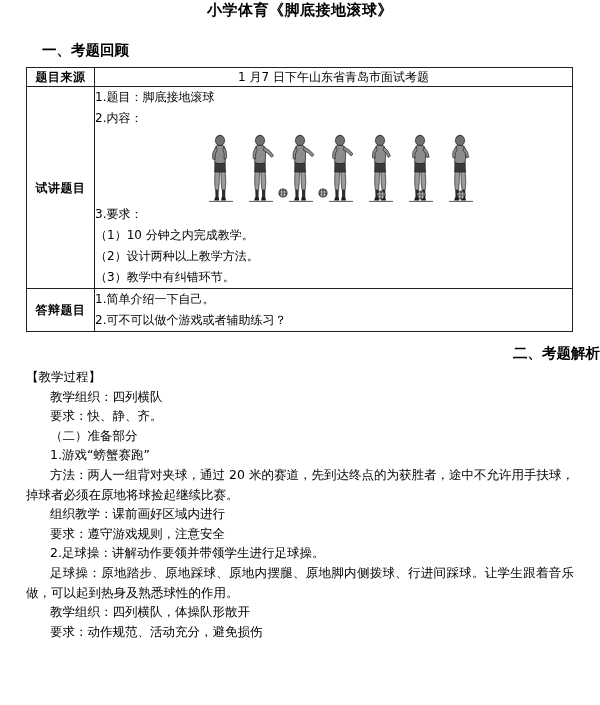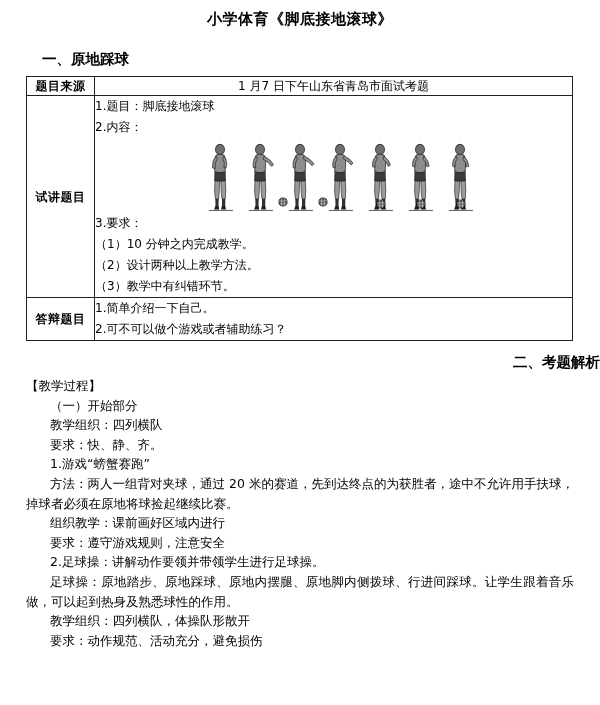--- a/index.html
+++ b/index.html
@@ -22,21 +22,20 @@
     height: 705px;
     box-sizing: border-box;
   }
 
   
   .doc-title {
     text-align: center;
     font-size: 15px;
     font-weight: bold;
     letter-spacing: 0.5px;
-    padding-top: 9px;
     line-height: 20px;
   }
 
   
   .section-heading {
     font-size: 14.5px;
     font-weight: bold;
     margin-left: 42px;
     line-height: 20px;
   }
@@ -114,21 +113,21 @@
   .indent-1 { text-indent: 24px; }
   .indent-hang { text-indent: 24px; }
 </style>
 </head>
 <body>
 
 <div class="page">
 
   <div class="doc-title">小学体育《脚底接地滚球》</div>
 
-  <div class="section-heading" id="section-1-heading">一、原地踩球</div>
+  <div class="section-heading" id="section-1-heading">一、考题回顾</div>
 
   <table class="exam-table">
     <colgroup>
       <col style="width:68px">
       <col>
     </colgroup>
     <tbody>
 
       <tr>
         <td class="row-label">题目来源</td>
@@ -251,24 +250,24 @@
         </td>
       </tr>
     </tbody>
   </table>
 
   <div class="section-heading" id="section-2-heading">二、考题解析</div>
 
   <div class="analysis">
     <p class="bold-label">【教学过程】</p>
 
-    <p class="indent-1">（一）开始部分</p>
     <p class="indent-1">教学组织：四列横队</p>
     <p class="indent-1">要求：快、静、齐。</p>
 
+    <p class="indent-1">（二）准备部分</p>
     <p class="indent-1">1.游戏“螃蟹赛跑”</p>
     <p class="indent-hang">方法：两人一组背对夹球，通过 20 米的赛道，先到达终点的为获胜者，途中不允许用手扶球，掉球者必须在原地将球捡起继续比赛。</p>
     <p class="indent-1">组织教学：课前画好区域内进行</p>
     <p class="indent-1">要求：遵守游戏规则，注意安全</p>
     <p class="indent-1">2.足球操：讲解动作要领并带领学生进行足球操。</p>
     <p class="indent-hang">足球操：原地踏步、原地踩球、原地内摆腿、原地脚内侧拨球、行进间踩球。让学生跟着音乐做，可以起到热身及熟悉球性的作用。</p>
     <p class="indent-1">教学组织：四列横队，体操队形散开</p>
     <p class="indent-1">要求：动作规范、活动充分，避免损伤</p>
   </div>
 

